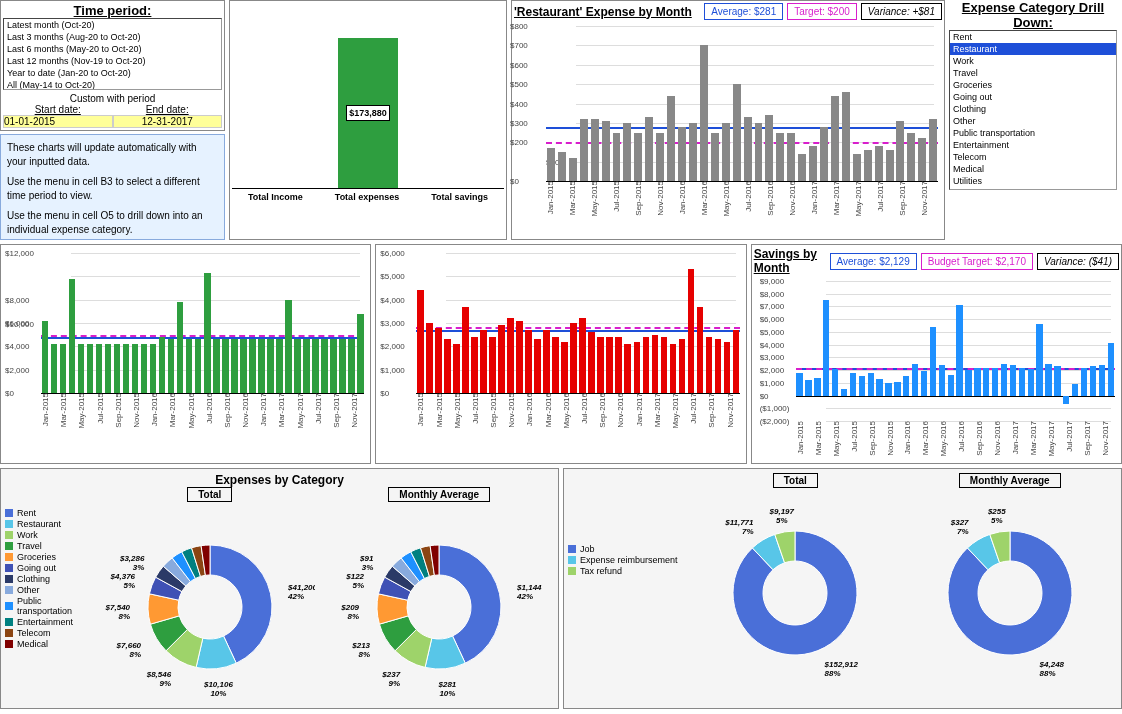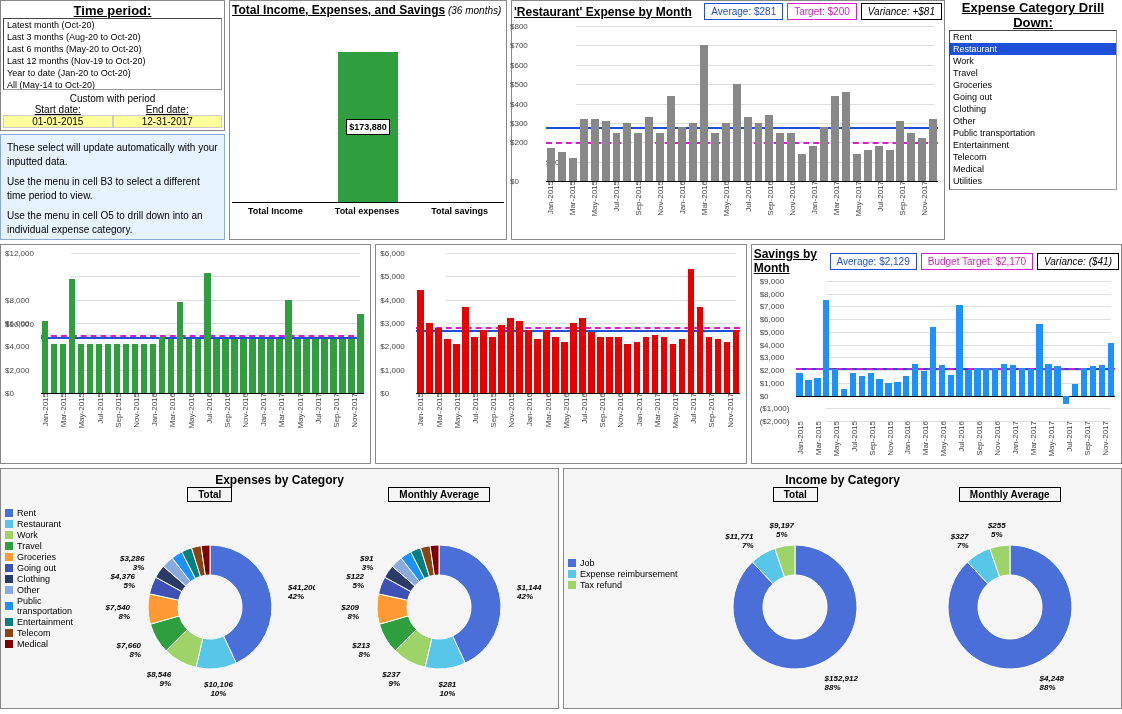--- a/index.html
+++ b/index.html
@@ -40,35 +40,33 @@
           <div>Last 12 months (Nov-19 to Oct-20)</div>
           <div>Year to date (Jan-20 to Oct-20)</div>
           <div>All (May-14 to Oct-20)</div>
         </div>
       <div style="text-align:center;font-size:10px;margin-top:3px">Custom with period</div>
       <div class="row">
         <div style="flex:1;text-align:center;text-decoration:underline">Start date:</div>
         <div style="flex:1;text-align:center;text-decoration:underline">End date:</div>
       </div>
       <div class="row">
-        <div class="yellow" style="flex:1;text-align:center;border:1px solid #ccc">01-01-2015</div>
+        <div class="yellow" style="flex:1;border:1px solid #ccc">01-01-2015</div>
         <div class="yellow" style="flex:1;text-align:center;border:1px solid #ccc">12-31-2017</div>
       </div>
     </div>
     <div class="infobox" style="margin-top:3px;height:92px">
-      <div>These select will update automatically with your inputted data.</div>
+      <div>These charts will update automatically with your inputted data.</div>
       <div style="margin-top:6px">Use the menu in cell B3 to select a different time period to view.</div>
       <div style="margin-top:6px">Use the menu in cell O5 to drill down into an individual expense category.</div>
       <div style="margin-top:6px">If the charts aren't updating, press the 'F9' key.</div>
     </div>
   </div>
 
   <div class="panel" style="width:278px;margin-left:4px;padding:2px">
-    <div><span class="subtitle" style="text-decoration:underline">Total Income, Expenses, and Savings</span>
-    <span style="font-style:italic;font-size:10px">(36 months)</span></div>
     <div style="height:175px;display:flex;align-items:flex-end;justify-content:space-around;padding:10px 10px 0 10px">
       <div style="width:60px;height:150px;background:#2e9e3f;display:flex;align-items:center;justify-content:center;position:relative">
         <div style="background:#fff;border:1px solid #000;padding:2px;font-size:9px;font-weight:bold">$173,880</div>
       </div>
     </div>
     <div style="display:flex;justify-content:space-around;border-top:1px solid #000;padding-top:3px;font-size:9px;font-weight:bold">
       <span>Total Income</span>
       <span>Total expenses</span>
       <span>Total savings</span>
     </div>
@@ -913,21 +911,20 @@
             <path d="M53.283405474077334,64.23776507721232 A62,62 0 0 1 62.1261165818433,55.912639561411794 L80.45218920353203,79.66458816072867 A32,32 0 0 0 75.88820927694314,83.9614271366257 Z" fill="#88aadd" stroke="#fff"></path>
             <path d="M62.1261165818433,55.912639561411794 A62,62 0 0 1 71.7677412106861,49.80090975701494 L85.42851159261218,76.51014697136256 A32,32 0 0 0 80.45218920353203,79.66458816072867 Z" fill="#1e90ff" stroke="#fff"></path>
             <path d="M71.7677412106861,49.80090975701494 A62,62 0 0 1 81.52521360719551,45.8165372106342 L90.46462637790736,74.45369662484346 A32,32 0 0 0 85.42851159261218,76.51014697136256 Z" fill="#008080" stroke="#fff"></path>
             <path d="M81.52521360719551,45.8165372106342 A62,62 0 0 1 91.09076630468734,43.643455483849934 L95.40168583467734,73.3321060561806 A32,32 0 0 0 90.46462637790736,74.45369662484346 Z" fill="#8b4513" stroke="#fff"></path>
             <path d="M91.09076630468734,43.643455483849934 A62,62 0 0 1 99.99999999999999,43 L100,73 A32,32 0 0 0 95.40168583467734,73.3321060561806 Z" fill="#800000" stroke="#fff"></path>
           </svg>
       </div>
     </div>
   </div>
   <div class="panel" style="flex:1;margin-left:4px;padding:4px;background:#f5f5f5">
-    <div class="subtitle" style="text-align:center">Income by Category</div>
     <div class="row">
       <div class="legend" id="inc-legend" style="width:120px;margin-top:70px">
           <div>
             <span class="sw" style="background:#4a6fd8"></span>
             <span>Job</span>
           </div>
           <div>
             <span class="sw" style="background:#58c6e8"></span>
             <span>Expense reimbursement</span>
           </div>

